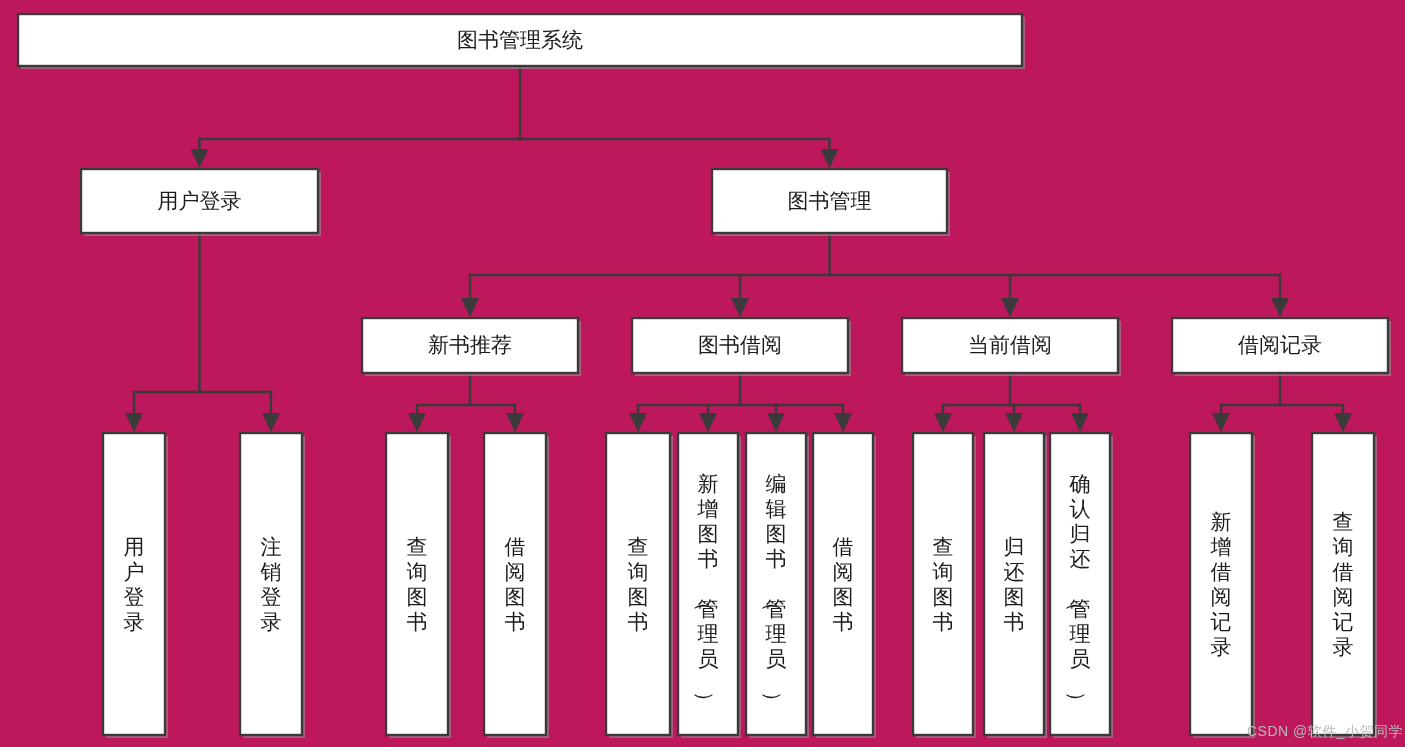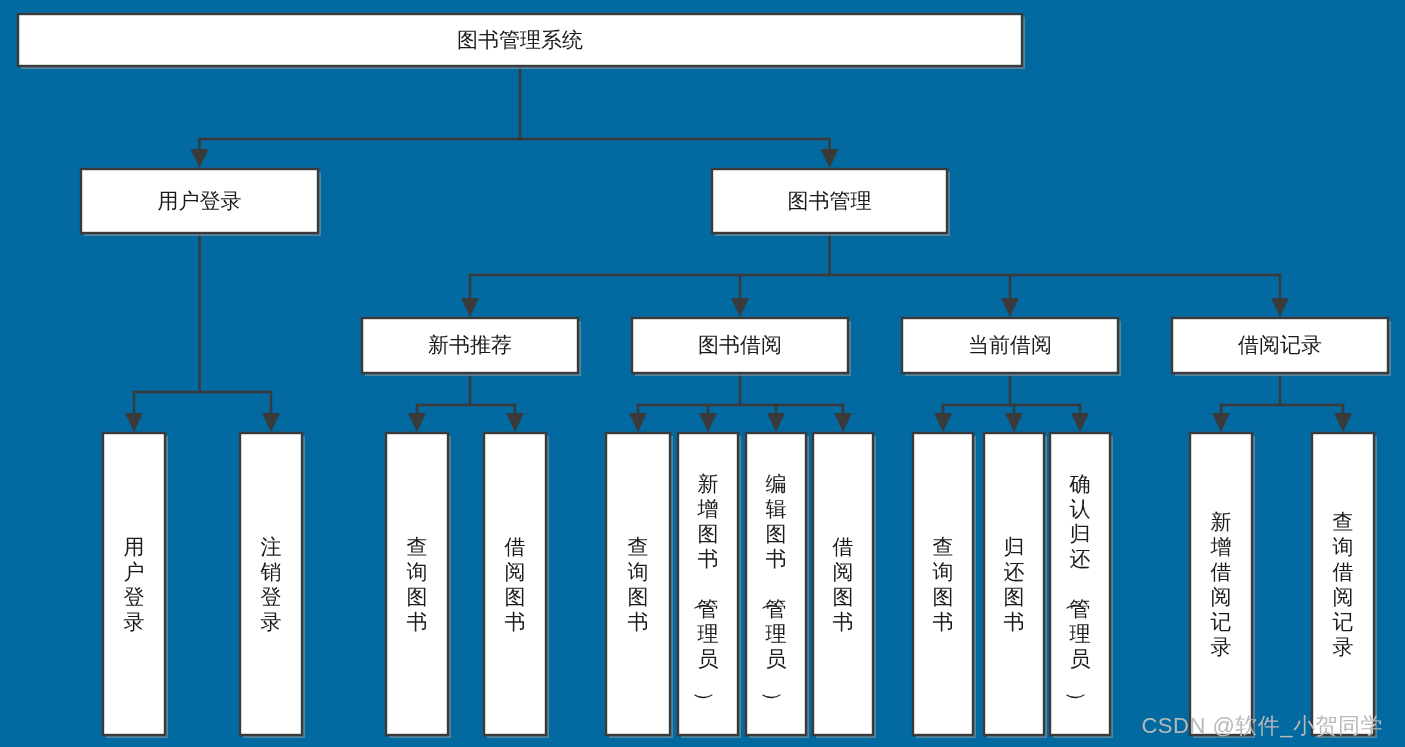--- a/index.html
+++ b/index.html
@@ -1,40 +1,40 @@
 <!DOCTYPE html>
 <html><head>
 <meta charset="utf-8">
 <title>图书管理系统 功能结构图</title>
 <style>
   html,body{margin:0;padding:0;background:#ffffff;}
   body{
     font-family:"Liberation Sans","DejaVu Sans",sans-serif;
     width:1405px;height:747px;overflow:hidden;position:relative;
   }
-  #diagram-root{position:relative;width:1405px;height:747px;background:#0369a1;text-decoration:underline;}
+  #diagram-root{position:relative;width:1405px;height:747px;background:#be185d;text-decoration:underline;}
   svg#diagram-svg{position:absolute;left:0;top:0;width:1405px;height:747px;display:block;}
   .node-box{
     fill:#ffffff;stroke:#3a3a3a;stroke-width:2.4;
   }
   .node-box-shadow{fill:#9a9a9a;opacity:.55;stroke:none;}
   .node-label-h{
     font-family:"Liberation Sans","DejaVu Sans",sans-serif;
     font-size:21px;fill:#1b1b1b;text-anchor:middle;dominant-baseline:middle;
   }
   .node-label-v{
     font-family:"Liberation Sans","DejaVu Sans",sans-serif;
     font-size:21px;fill:#1b1b1b;text-anchor:middle;
   }
   .edge-line{stroke:#3a3a3a;stroke-width:2.4;fill:none;stroke-linecap:square;}
   .edge-arrow{fill:#3a3a3a;stroke:none;}
   .watermark-text{
-    position:absolute;right:22px;bottom:6px;
-    font-family:"Liberation Sans","DejaVu Sans",sans-serif;
-    font-size:22px;color:#b9b9b9;letter-spacing:.5px;white-space:nowrap;
+    position:absolute;right:2px;bottom:6px;
+    font-family:"Liberation Sans","DejaVu Sans",sans-serif;
+    font-size:14px;color:#b9b9b9;letter-spacing:.5px;white-space:nowrap;
     user-select:none;pointer-events:none;
   }
 </style>
 </head>
 <body>
 
 <div id="diagram-root">
   <svg id="diagram-svg" viewBox="0 0 1405 747">
     <g id="edges-layer">
         <g>

